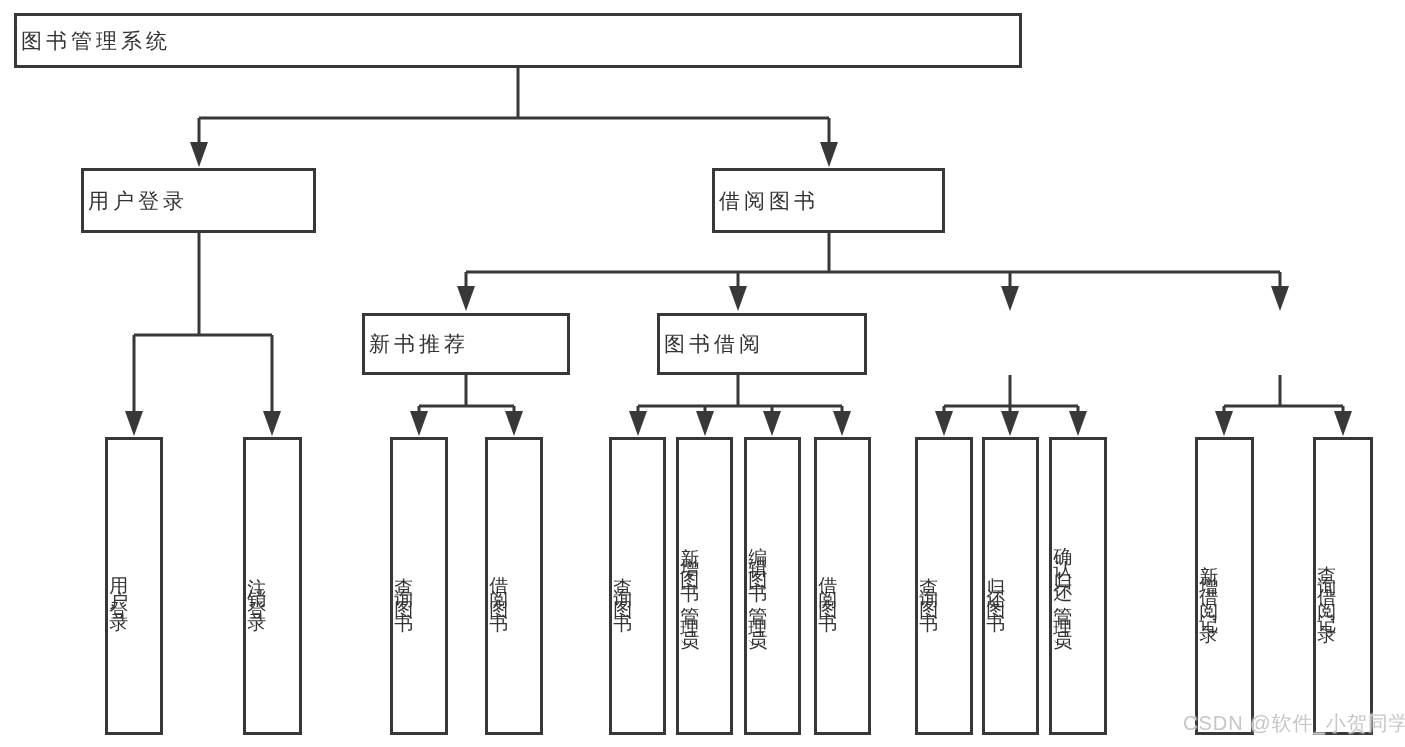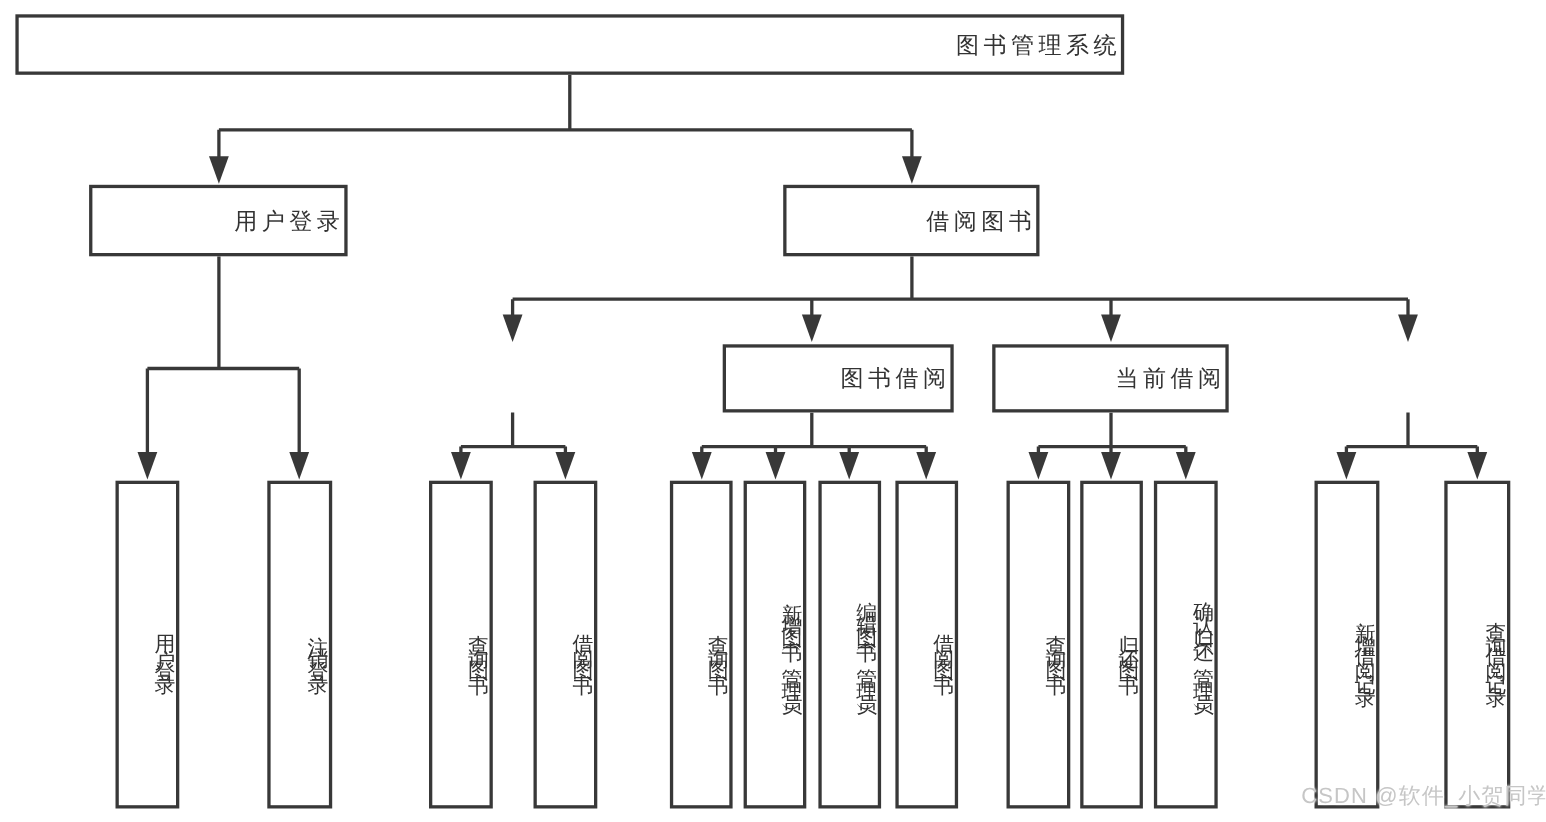--- a/index.html
+++ b/index.html
@@ -5,21 +5,21 @@
   html,body{margin:0;padding:0;background:#ffffff;}
   .stage{
     position:relative;width:1405px;height:747px;background:#ffffff;
     font-family:"Liberation Sans","DejaVu Sans",sans-serif;
     overflow:hidden;
   }
   .wires{position:absolute;left:0;top:0;z-index:1;}
   .node{
     position:absolute;box-sizing:border-box;z-index:2;
     border:3px solid #383838;background:#ffffff;
-    display:flex;align-items:center;justify-content:flex-end;
+    display:flex;align-items:center;justify-content:flex-start;
     color:#333333;
   }
   .hlabel{
     font-size:21px;letter-spacing:4px;text-indent:4px;
     white-space:nowrap;color:#333333;
   }
   .root{border-width:3px;}
   .leaf{z-index:2;}
   .vtext{
     writing-mode:vertical-rl;
@@ -82,25 +82,25 @@
     <span class="hlabel">图书管理系统</span>
   </div>
 
   <div class="node" style="left:81px;top:168px;width:235px;height:65px;">
     <span class="hlabel">用户登录</span>
   </div>
   <div class="node" style="left:712px;top:168px;width:233px;height:65px;">
     <span class="hlabel">借阅图书</span>
   </div>
 
+  <div class="node" style="left:362px;top:313px;width:208px;height:62px;">
+    <span class="hlabel">新书推荐</span>
+  </div>
   <div class="node" style="left:633px;top:313px;width:210px;height:62px;margin-left:24px;">
     <span class="hlabel">图书借阅</span>
-  </div>
-  <div class="node" style="left:902px;top:313px;width:215px;height:62px;">
-    <span class="hlabel">当前借阅</span>
   </div>
 
   <div class="node leaf" style="left:105px;top:437px;width:58px;height:298px;">
     <span class="vtext">用户登录</span>
   </div>
   <div class="node leaf" style="left:243px;top:437px;width:59px;height:298px;">
     <span class="vtext">注销登录</span>
   </div>
   <div class="node leaf" style="left:390px;top:437px;width:58px;height:298px;">
     <span class="vtext">查询图书</span>

